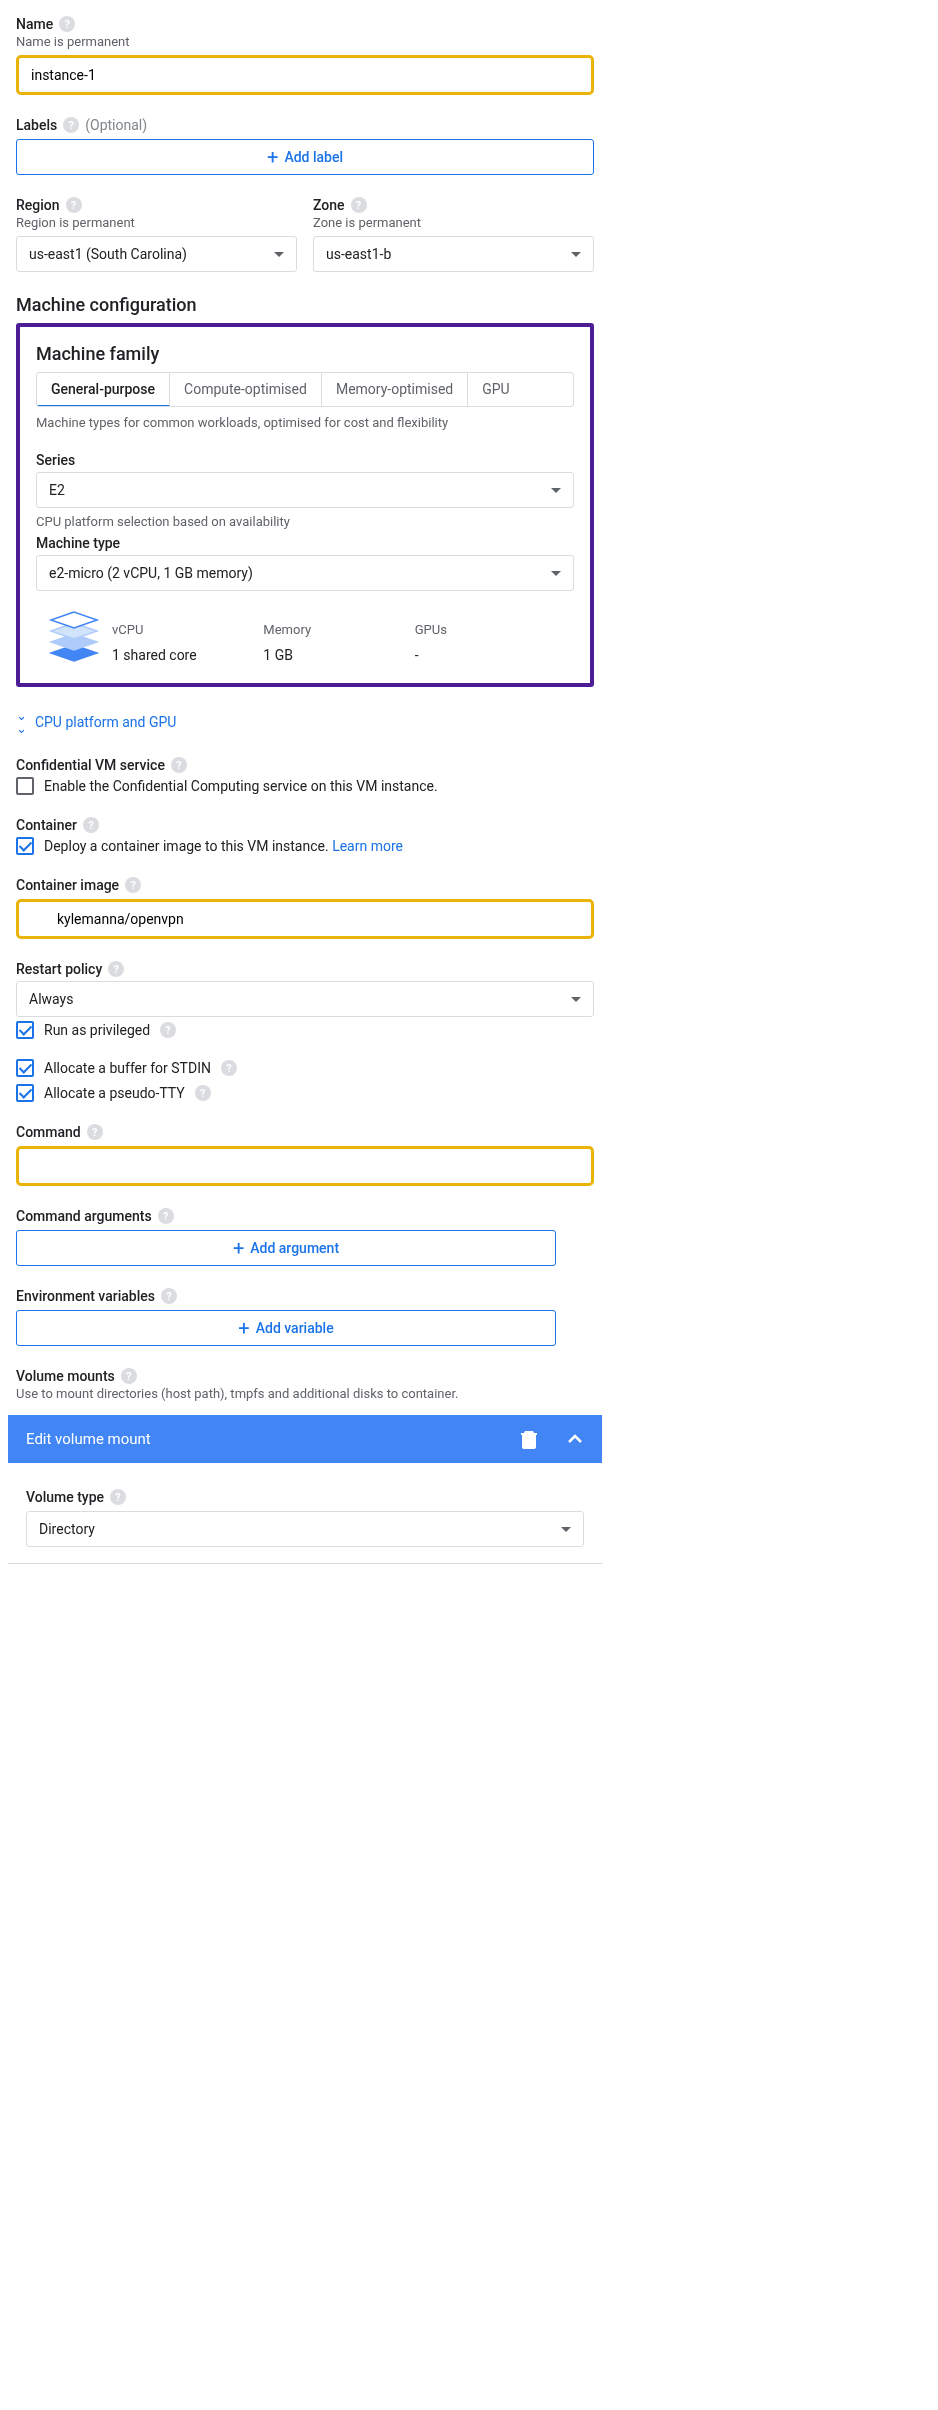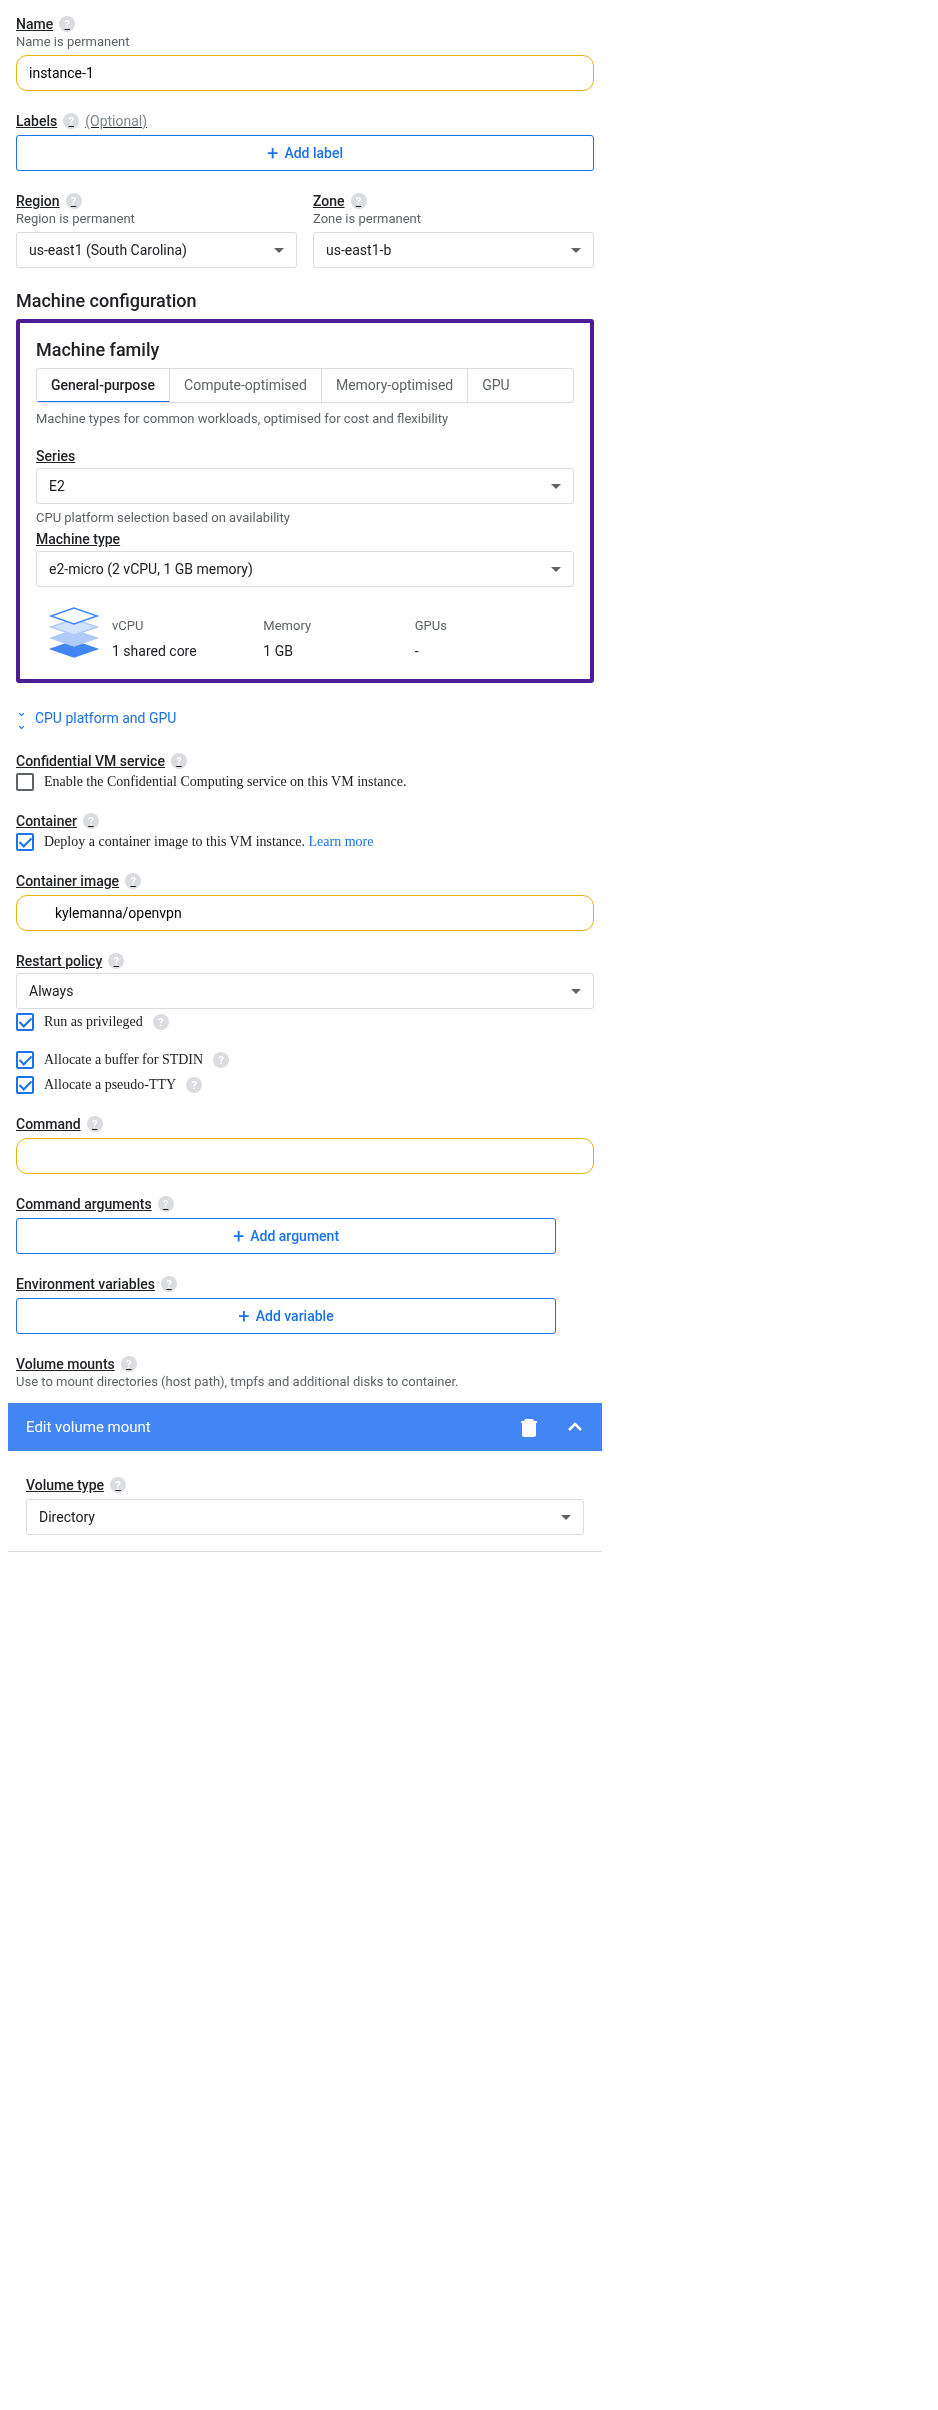--- a/index.html
+++ b/index.html
@@ -1,21 +1,21 @@
 <!DOCTYPE html>
 <html><head>
 <meta charset="utf-8">
 <style>
 * { box-sizing: border-box; margin: 0; padding: 0; }
 body { font-family: Roboto, Arial, sans-serif; font-size: 14px; color: #202124; background: #fff; width: 610px; padding: 16px 16px 0 16px; }
-.field-label { font-weight: 500; font-size: 14px; display: flex; align-items: center; gap: 6px; margin-bottom: 2px; text-decoration: underline; }
+.field-label { font-weight: 500; font-size: 14px; display: flex; align-items: center; gap: 6px; margin-bottom: 2px; }
 .field-label .optional { color: #80868b; font-weight: 400; }
 .help-icon { width: 16px; height: 16px; border-radius: 50%; background: #dadce0; color: #fff; display: inline-flex; align-items: center; justify-content: center; font-size: 11px; font-weight: 700; }
 .hint { color: #5f6368; font-size: 13px; margin-bottom: 6px; }
-.text-input { width: 100%; border: 1px solid #eab308; border-radius: 11px; padding: 9px 12px; font-size: 14px; font-family: inherit; background: #fff; }
+.text-input { width: 100%; border: 3px solid #eab308; border-radius: 5px; padding: 9px 12px; font-size: 14px; font-family: inherit; background: #fff; }
 .section-gap { margin-top: 22px; }
 .outline-btn { width: 100%; border: 1px solid #1a73e8; background: #fff; color: #1a73e8; padding: 9px; font-size: 14px; border-radius: 3px; display: flex; align-items: center; justify-content: center; gap: 6px; cursor: pointer; font-family: inherit; font-weight: 500; }
 .outline-btn .plus { font-size: 20px; line-height: 14px; font-weight: 400; }
 .row2 { display: flex; gap: 16px; }
 .row2 > div { flex: 1; }
 .select { width: 100%; border: 1px solid #dadce0; border-radius: 3px; padding: 9px 12px; font-size: 14px; background: #fff; display: flex; justify-content: space-between; align-items: center; cursor: pointer; }
 .chev { width: 0; height: 0; border-left: 5px solid transparent; border-right: 5px solid transparent; border-top: 5px solid #5f6368; }
 .section-title { font-weight: 500; font-size: 18px; margin-bottom: 8px; }
 .card { border: 4px solid #4c1d95; border-radius: 3px; padding: 16px; }
 .tabs { display: flex; border: 1px solid #dadce0; border-radius: 3px; overflow: hidden; margin-bottom: 8px; }
@@ -27,21 +27,21 @@
 .spec-cols { flex: 1; display: flex; }
 .spec-col { flex: 1; }
 .spec-lbl { color: #5f6368; font-size: 13px; margin-bottom: 10px; }
 .spec-val { font-size: 14px; }
 .expand-link { color: #1a73e8; font-size: 14px; display: flex; align-items: center; gap: 8px; cursor: pointer; }
 .dbl-chev { color: #1a73e8; font-size: 13px; line-height: 1; }
 .checkbox-row { display: flex; align-items: center; gap: 10px; margin-top: 4px; }
 .cb { width: 18px; height: 18px; border: 2px solid #5f6368; border-radius: 2px; display: inline-flex; align-items: center; justify-content: center; flex-shrink: 0; cursor: pointer; }
 .cb.checked { border-color: #1a73e8; }
 .cb.checked::after { content: ""; width: 5px; height: 10px; border: solid #1a73e8; border-width: 0 2.5px 2.5px 0; transform: rotate(45deg); margin-top: -3px; }
-.cb-label { font-size: 14px; font-family: Liberation Serif, serif; }
+.cb-label { font-size: 14px; }
 .link { color: #1a73e8; }
 .vol-header { background: #4285f4; color: #fff; padding: 14px 18px; display: flex; align-items: center; justify-content: space-between; margin: 0 -8px; }
 .vol-header-right { display: flex; align-items: center; gap: 28px; }
 .vol-header-right svg { cursor: pointer; }
 .card2 { border: 1px solid #dadce0; border-left-width: 0; border-right-width: 0; border-top: none; padding: 26px 18px 16px 18px; margin: 0 -8px; }
 .narrow-btn { width: 540px; }
 </style>
 </head>
 <body>
 

